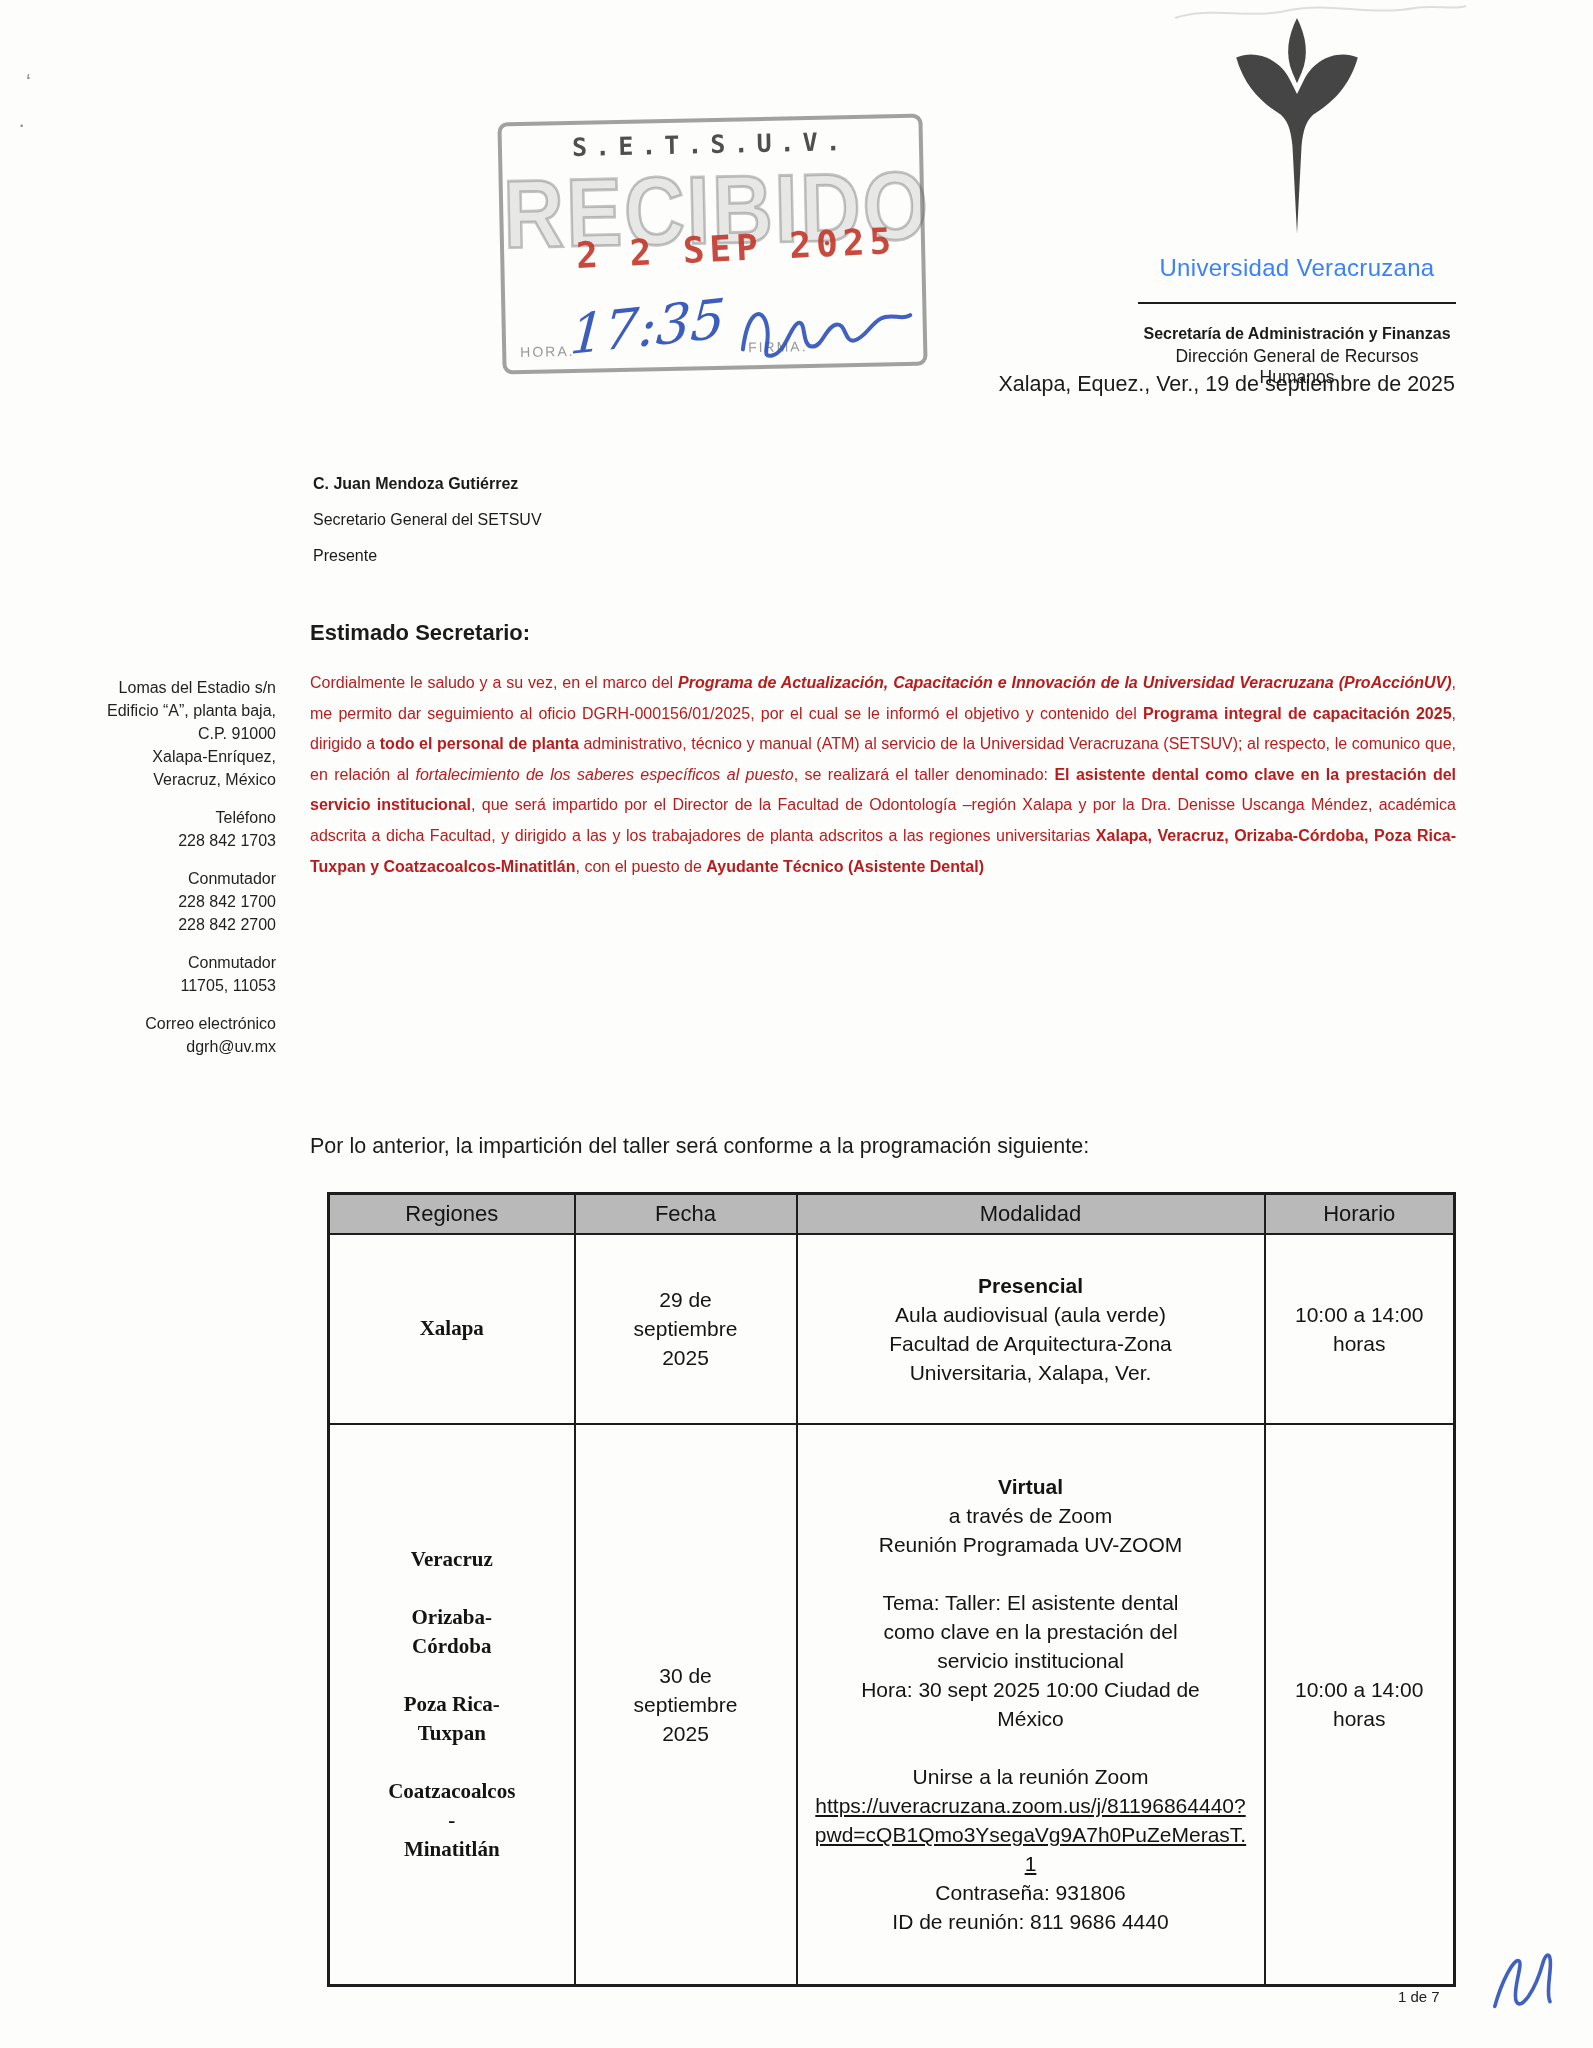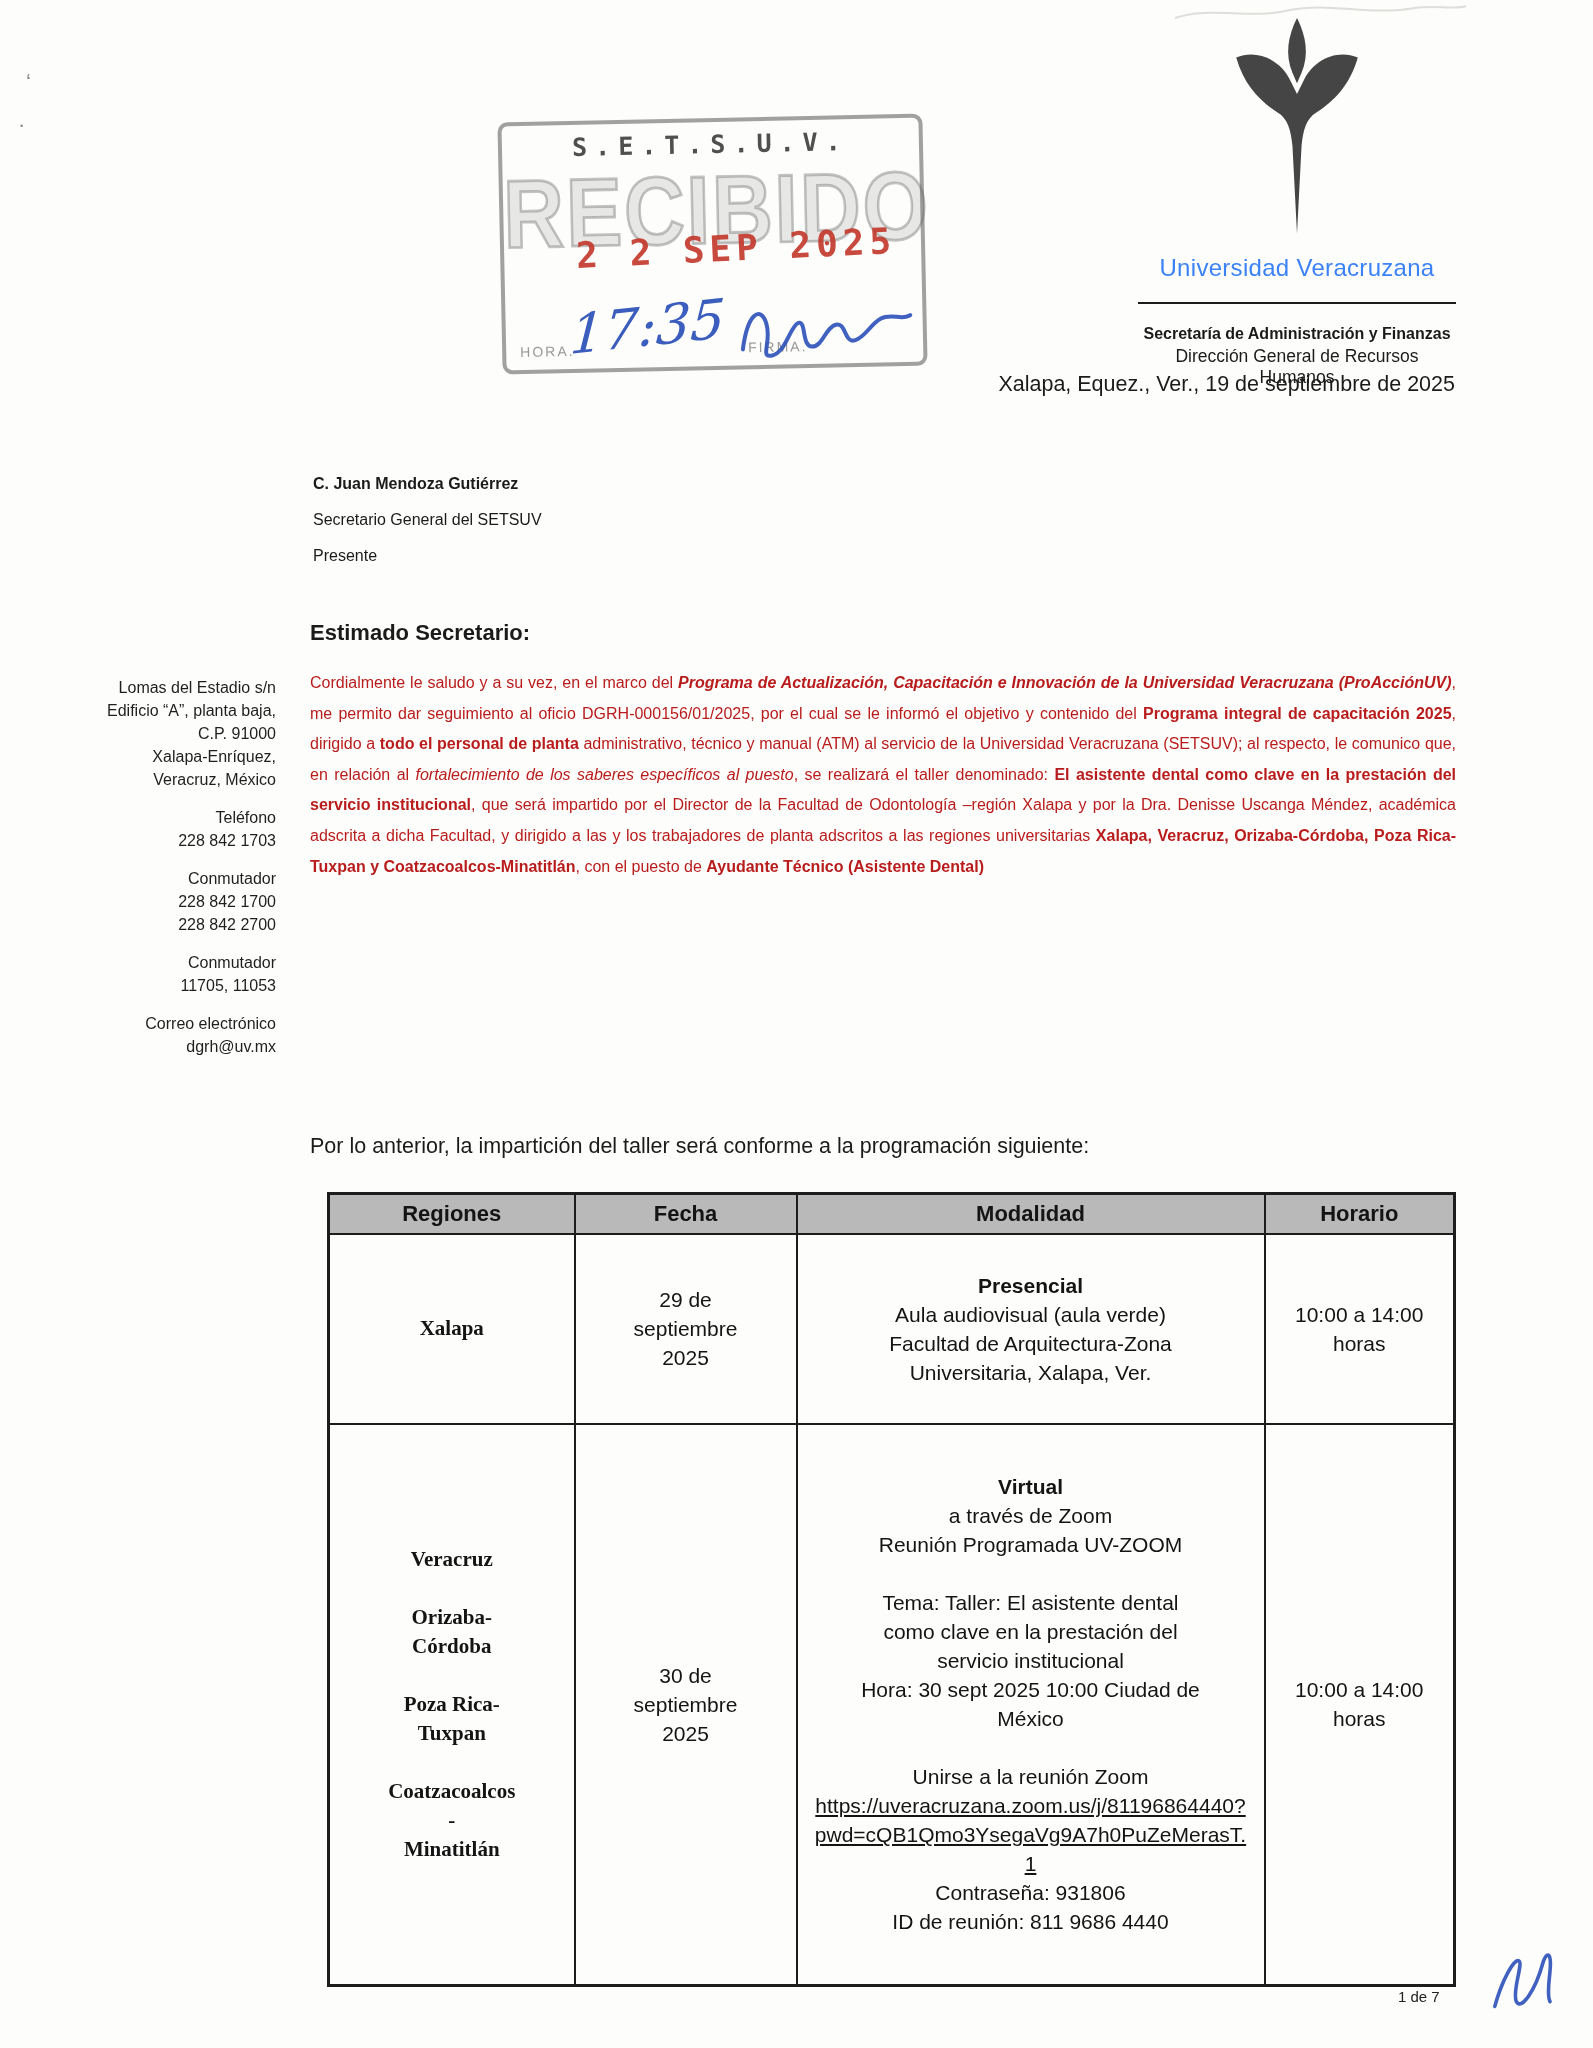--- a/index.html
+++ b/index.html
@@ -114,21 +114,21 @@
     font-size: 21px; color: #141414;
     border: 3px solid #1d1d1d;
   }
   .schedule th, .schedule td {
     border: 2px solid #1d1d1d;
     text-align: center; vertical-align: middle;
     padding: 5px 12px;
   }
   .schedule th {
     background: var(--table_header_bg, #b9b9b9);
-    font-size: 22px; font-weight: bold; height: 40px; margin-left: 10px;
+    font-size: 22px; font-weight: normal; height: 40px; margin-left: 10px;
   }
   .schedule .row1 td { height: 190px; }
   .schedule .row2 td { height: 562px; }
   .pre { white-space: pre-line; line-height: 29px; }
   .runs { white-space: pre-wrap; line-height: 29px; }
   .c-reg { font-weight: bold; font-family: Liberation Serif, serif; }
 
   
   .pagenum { position: absolute; left: 1398px; top: 1988px; font-size: 15px; color: #222; }
   .blue-mark { position: absolute; left: 1478px; top: 1944px; }

